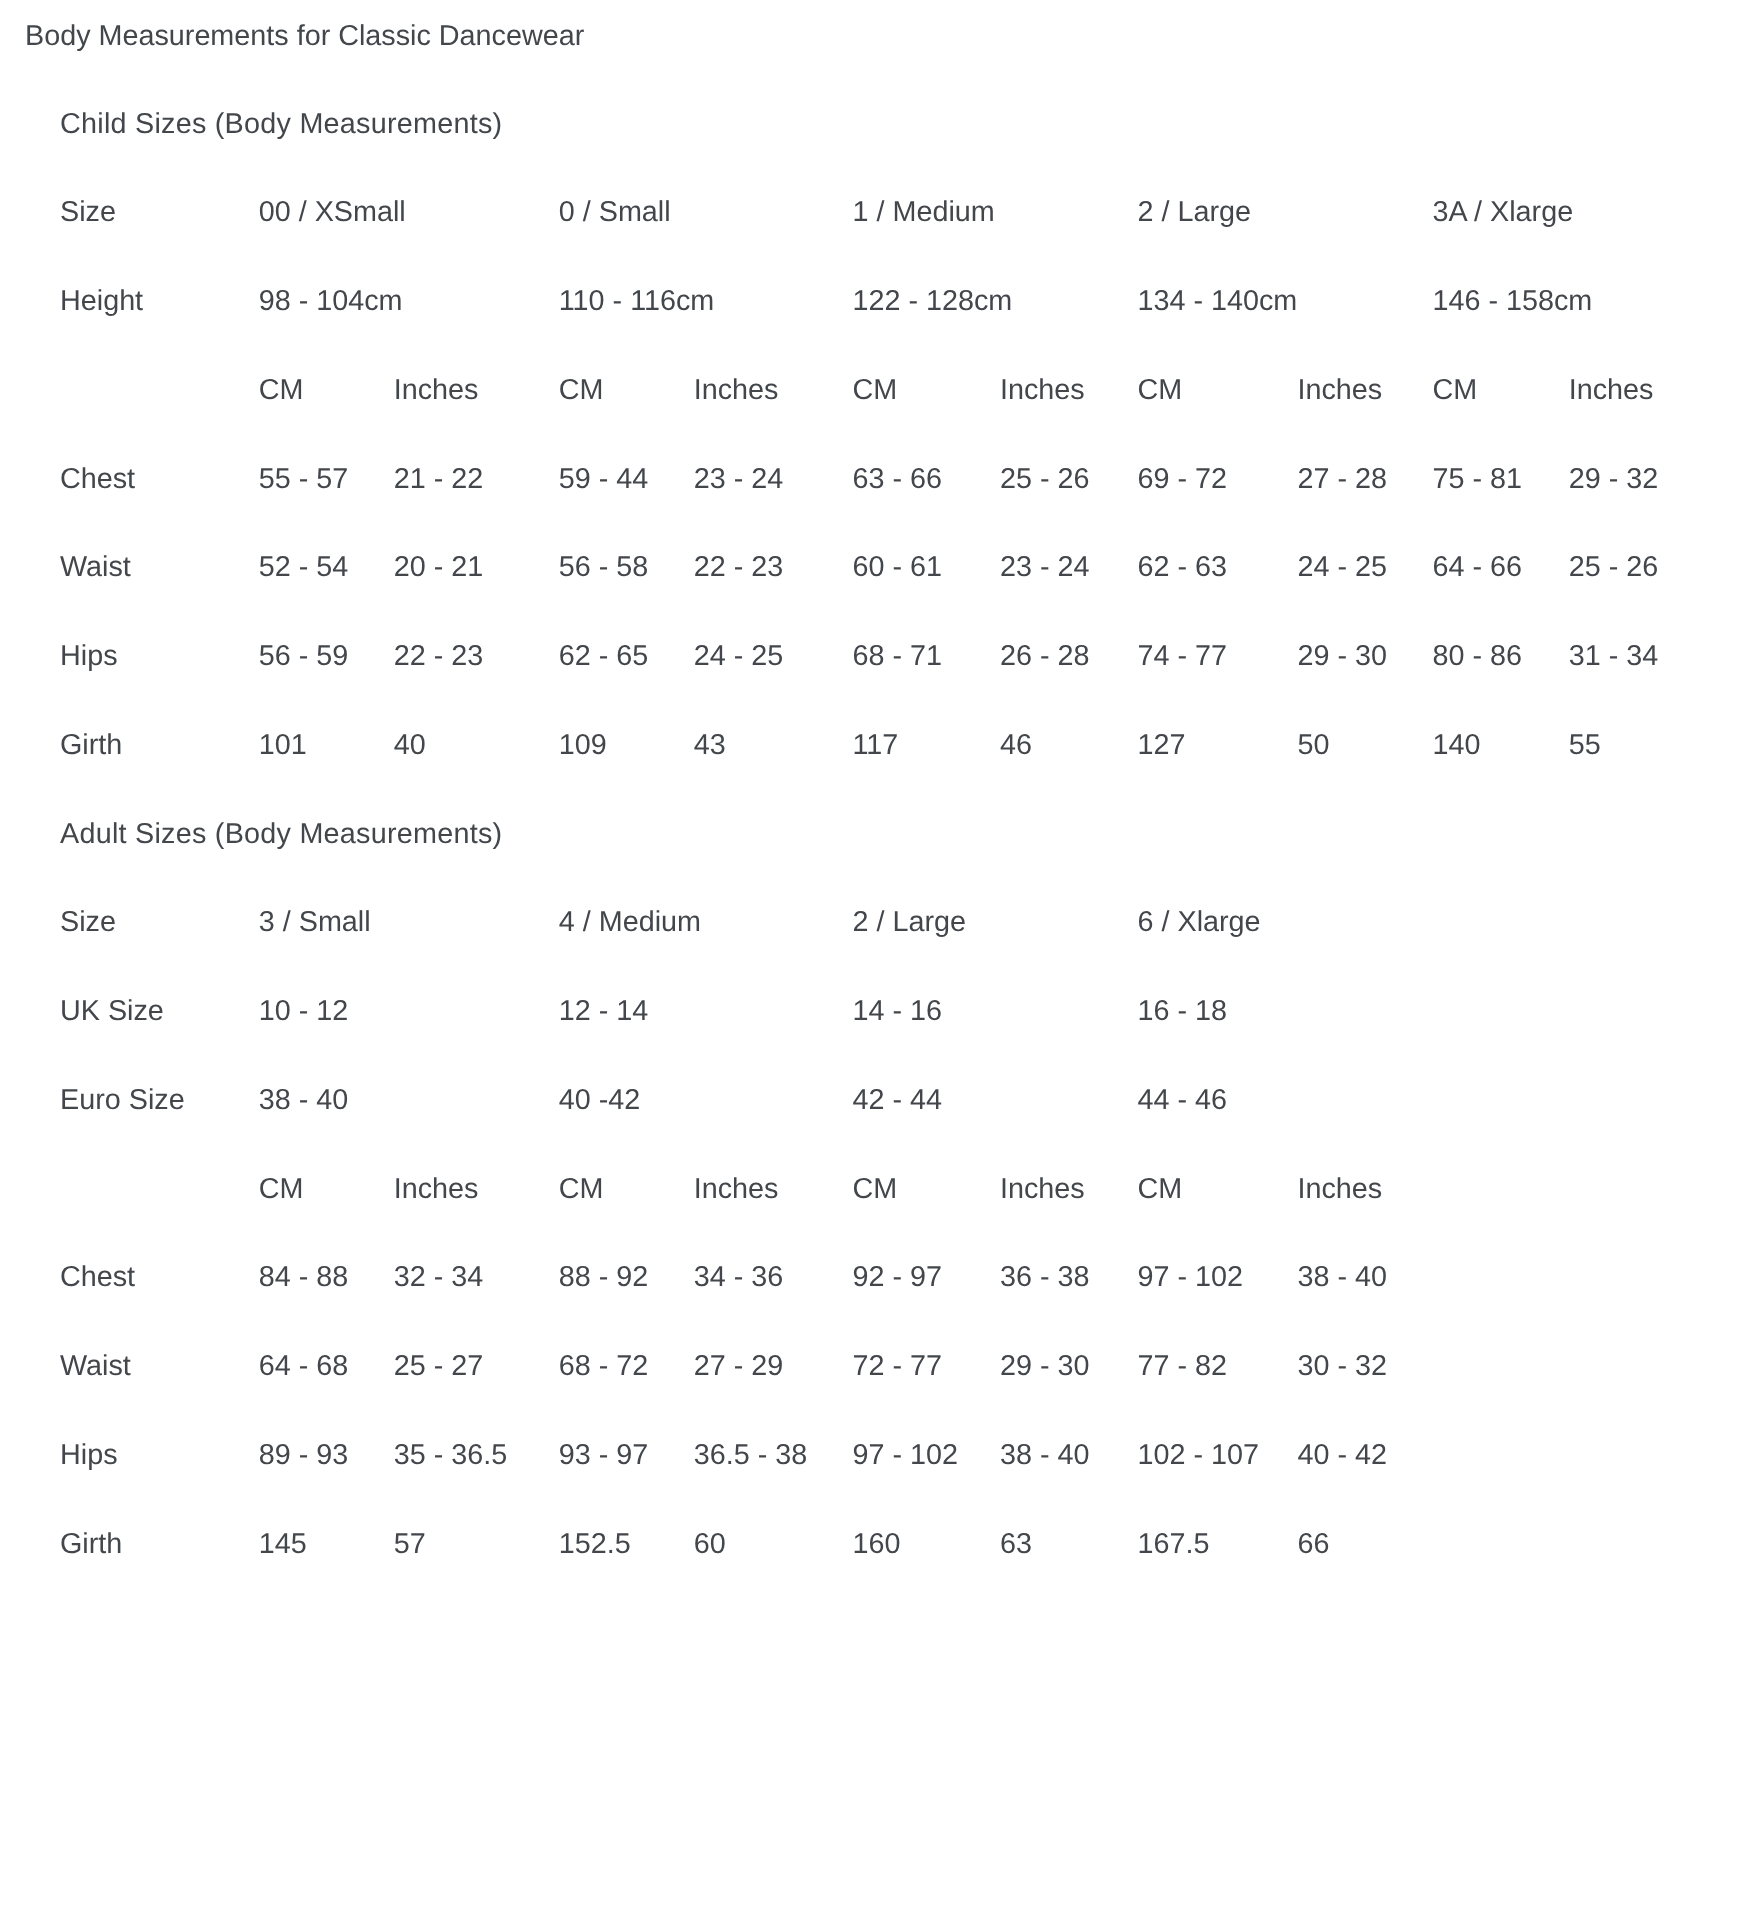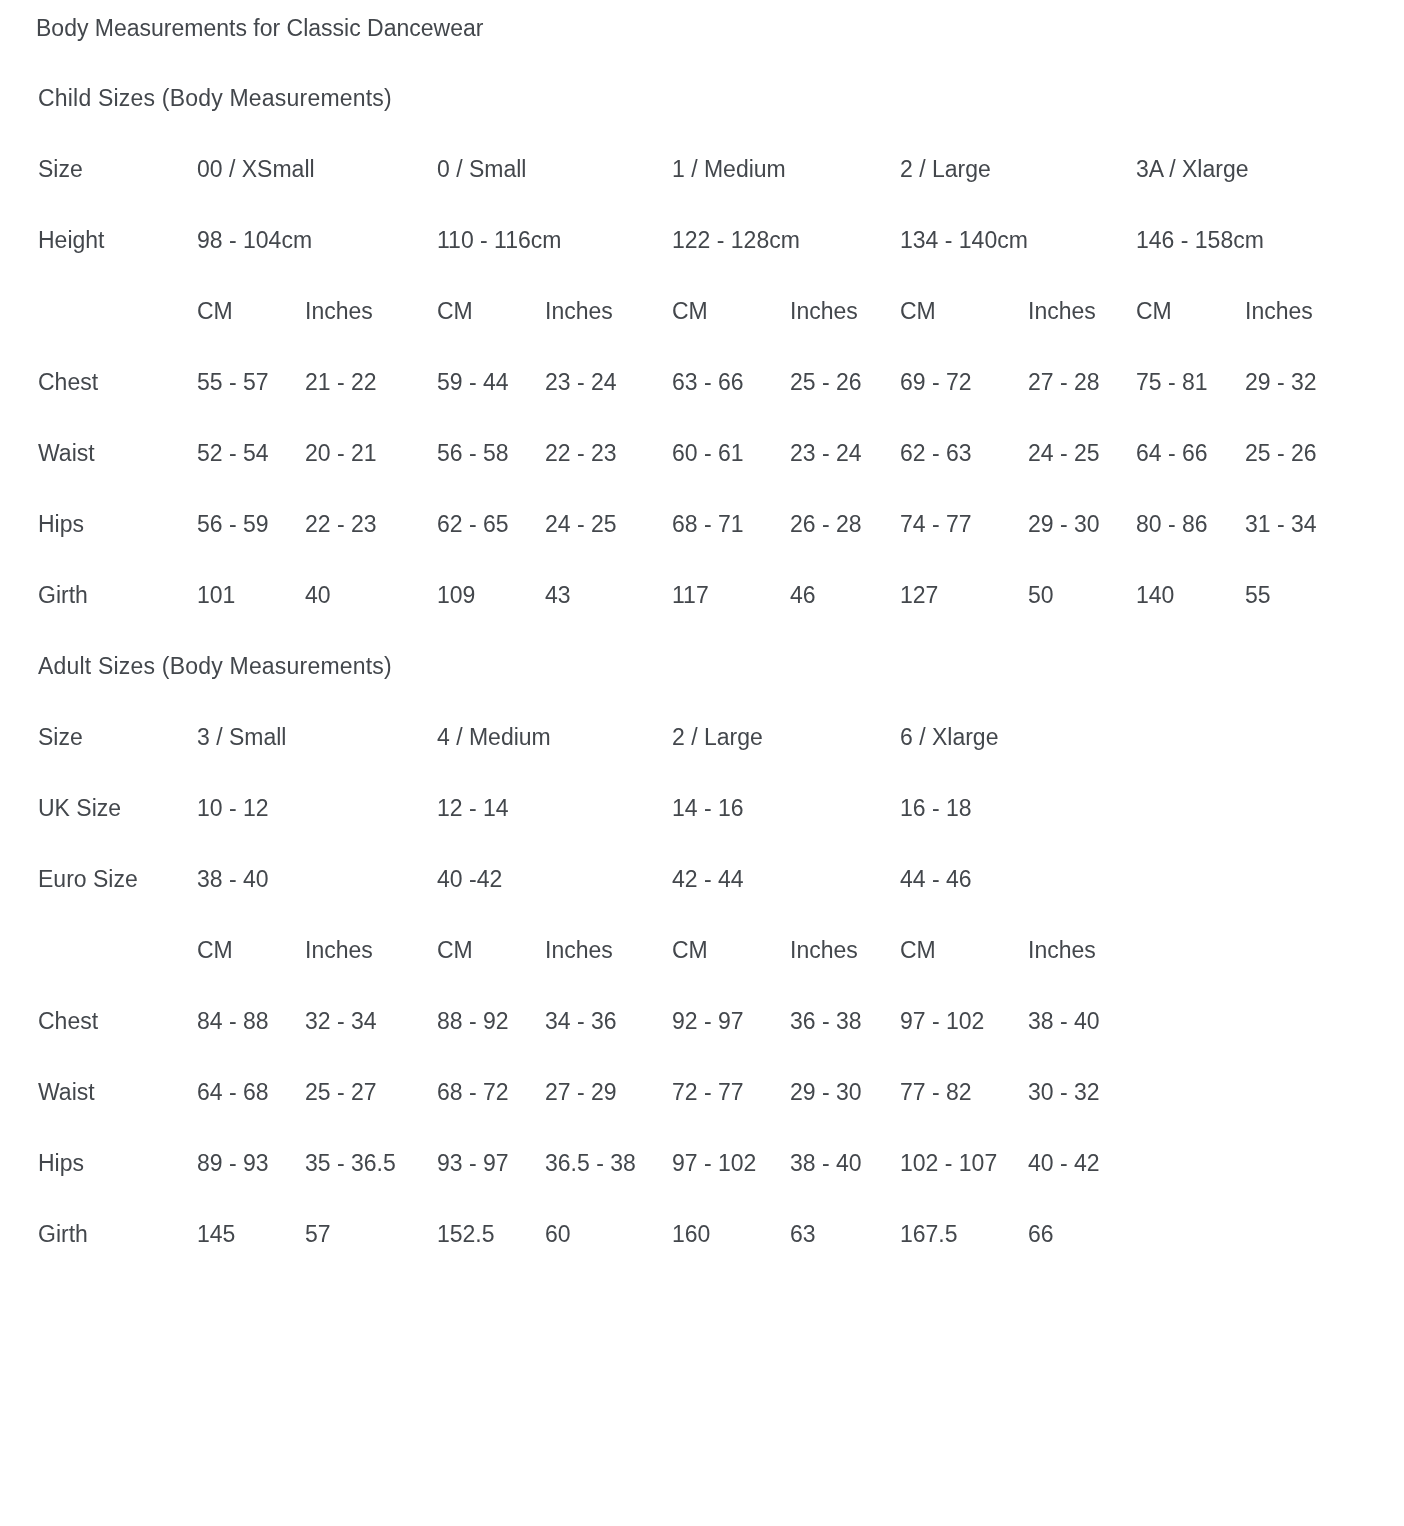--- a/index.html
+++ b/index.html
@@ -14,26 +14,26 @@
   .page {
     width: 1404px;
     min-height: 1526px;
     background: #ffffff;
     box-sizing: border-box;
   }
   .title-bar {
     height: 56px;
     display: flex;
     align-items: center;
-    padding-left: 36px;
+    padding-left: 20px;
   }
   table.size-chart {
     border-collapse: collapse;
     table-layout: fixed;
-    margin-left: 38px;
+    margin-left: 48px;
     margin-top: 7px;
     width: 1328px;
   }
   table.size-chart tr { height: 71px; }
   table.size-chart td {
     padding: 0;
     vertical-align: middle;
     white-space: nowrap;
     overflow: visible;
     text-align: left;

